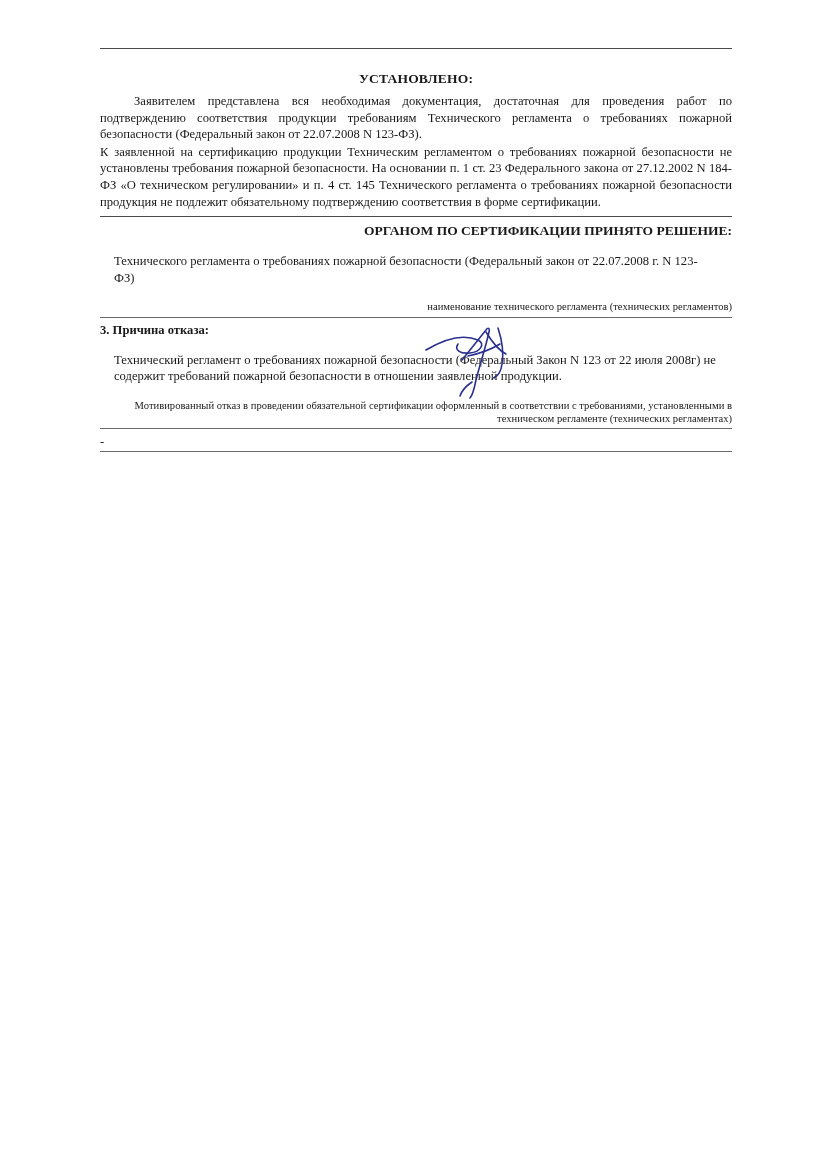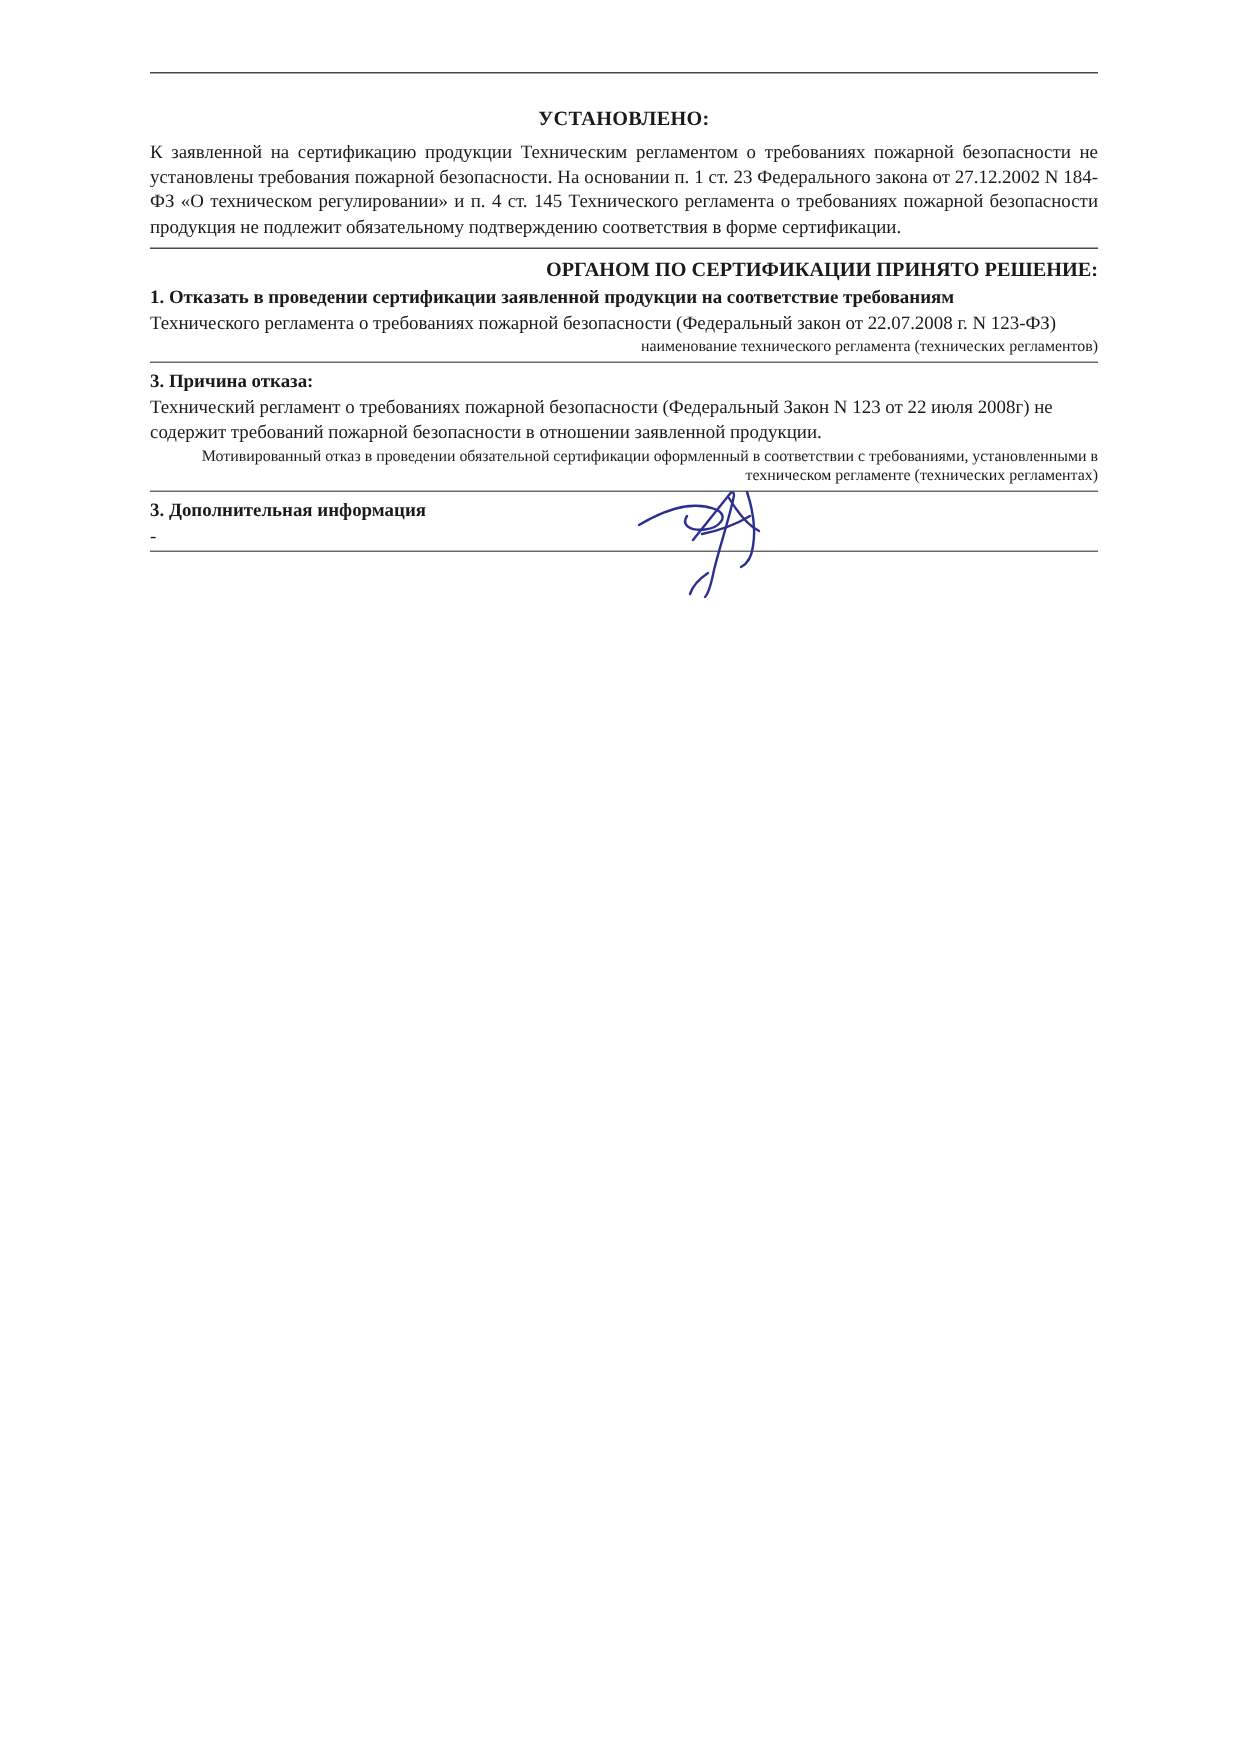--- a/index.html
+++ b/index.html
@@ -55,21 +55,21 @@
     margin: 0 0 3px 0;
   }
   .item-head {
     font-weight: bold;
     font-size: 12.6px;
     margin: 0 0 1px 0;
   }
   .item-text {
     font-size: 12.6px;
     line-height: 1.32;
-    margin: 0;
+    margin: 14px;
   }
   .caption {
     text-align: right;
     font-size: 10.6px;
     margin: 1px 0 0 0;
     line-height: 1.25;
   }
   .thin-rule {
     border-top: 1px solid #6a6a6a;
     width: 100%;
@@ -127,39 +127,38 @@
 </head>
 <body>
 
 <div class="page">
   <div class="doc">
 
     <div class="rule rule-top"></div>
 
     <div class="section-title">УСТАНОВЛЕНО:</div>
 
+    <p class="body indent">Заявителем представлена вся необходимая документация, достаточная для проведения работ по подтверждению соответствия продукции требованиям Технического регламента о требованиях пожарной безопасности (Федеральный закон от 22.07.2008 N 123-ФЗ).</p>
     <p class="body">К заявленной на сертификацию продукции Техническим регламентом о требованиях пожарной безопасности не установлены требования пожарной безопасности. На основании п. 1 ст. 23 Федерального закона от 27.12.2002 N 184-ФЗ «О техническом регулировании» и п. 4 ст. 145 Технического регламента о требованиях пожарной безопасности продукция не подлежит обязательному подтверждению соответствия в форме сертификации.</p>
 
     <div class="rule rule-mid"></div>
 
     <div class="decision-title">ОРГАНОМ ПО СЕРТИФИКАЦИИ ПРИНЯТО РЕШЕНИЕ:</div>
 
-    <p class="item-head">1. Отказать в проведении сертификации заявленной продукции на соответствие требованиям</p>
     <p class="item-text">Технического регламента о требованиях пожарной безопасности (Федеральный закон от 22.07.2008 г. N 123-ФЗ)</p>
     <p class="caption">наименование технического регламента (технических регламентов)</p>
 
     <div class="thin-rule rule-after-cap"></div>
 
     <p class="item-head">3. Причина отказа:</p>
     <p class="item-text">Технический регламент о требованиях пожарной безопасности (Федеральный Закон N 123 от 22 июля 2008г) не содержит требований пожарной безопасности в отношении заявленной продукции.</p>
     <p class="caption">Мотивированный отказ в проведении обязательной сертификации оформленный в соответствии с требованиями, установленными в техническом регламенте (технических регламентах)</p>
 
     <div class="thin-rule rule-after-cap"></div>
 
-    <p class="item-head">3. Дополнительная информация</p>
     <p class="dash">-</p>
 
     <div class="thin-rule"></div>
 
 
   </div>
 
   <svg class="signature" viewBox="0 0 130 80" xmlns="http://www.w3.org/2000/svg">
     <g fill="none" stroke="#2b2f8f" stroke-width="1.6" stroke-linecap="round" stroke-linejoin="round">
       <path d="M6 30 C 26 18, 44 14, 58 20 C 66 24, 60 32, 50 33 C 40 34, 34 30, 38 24"></path>

